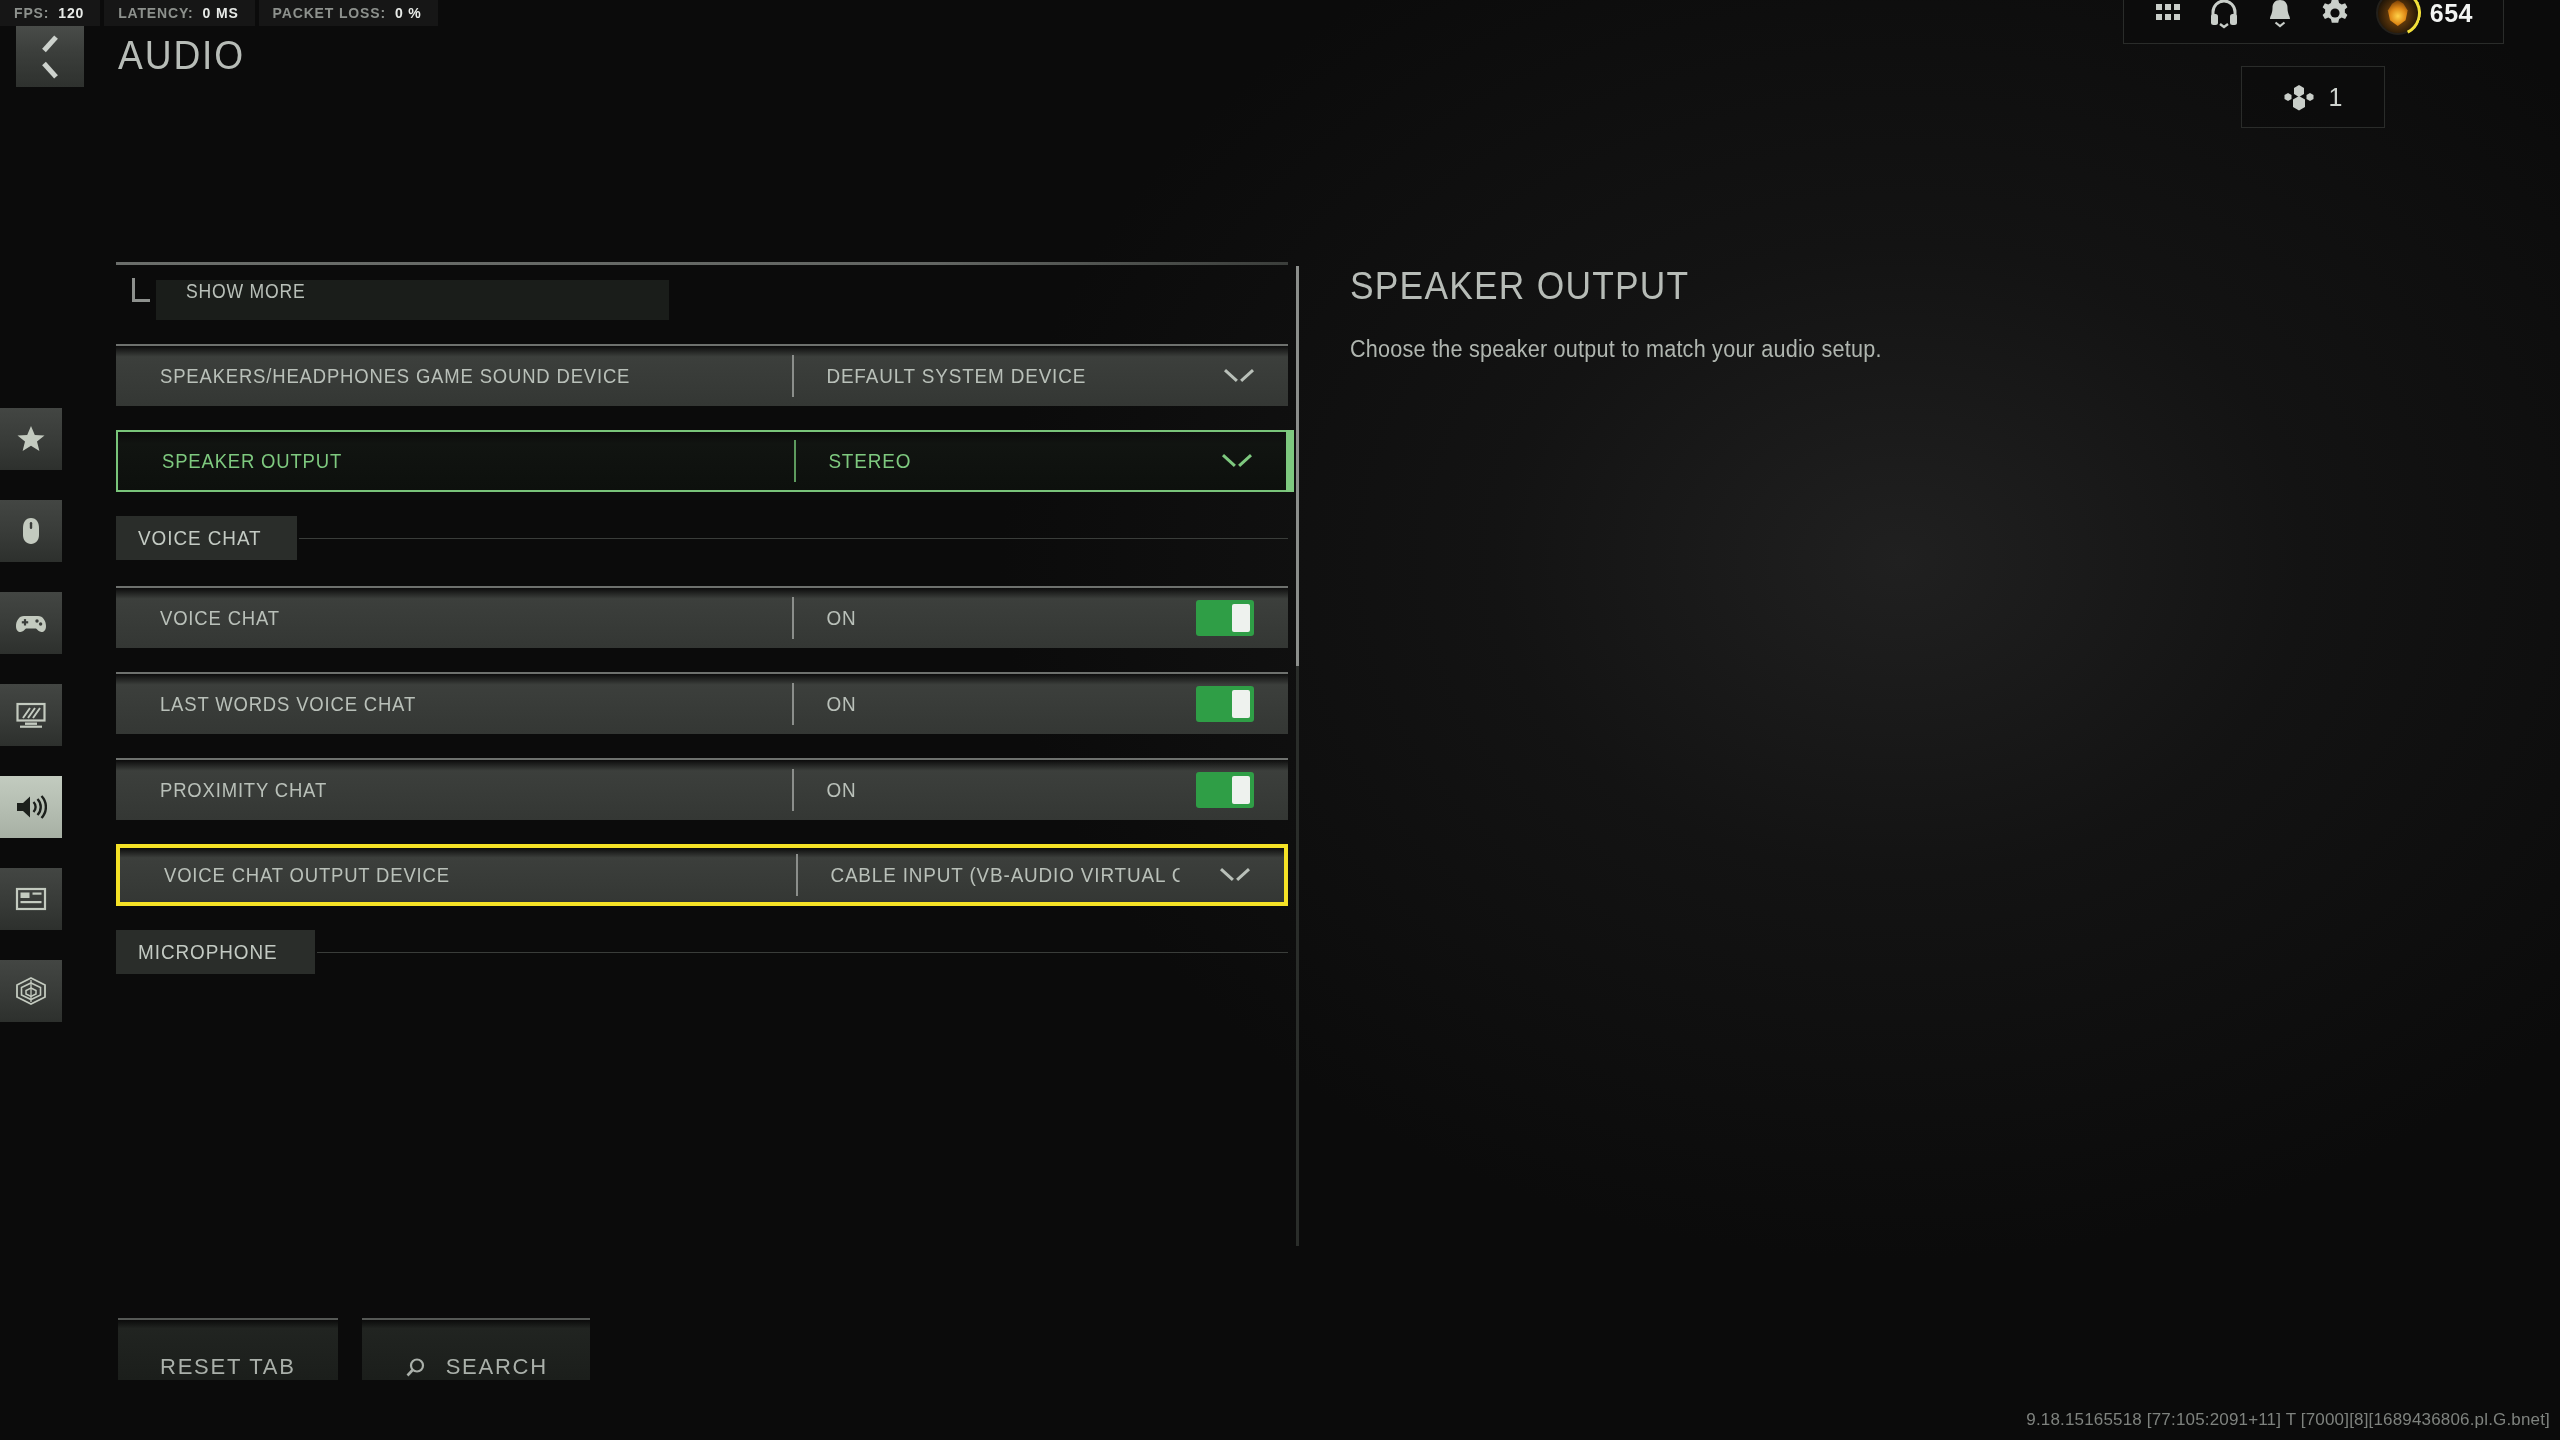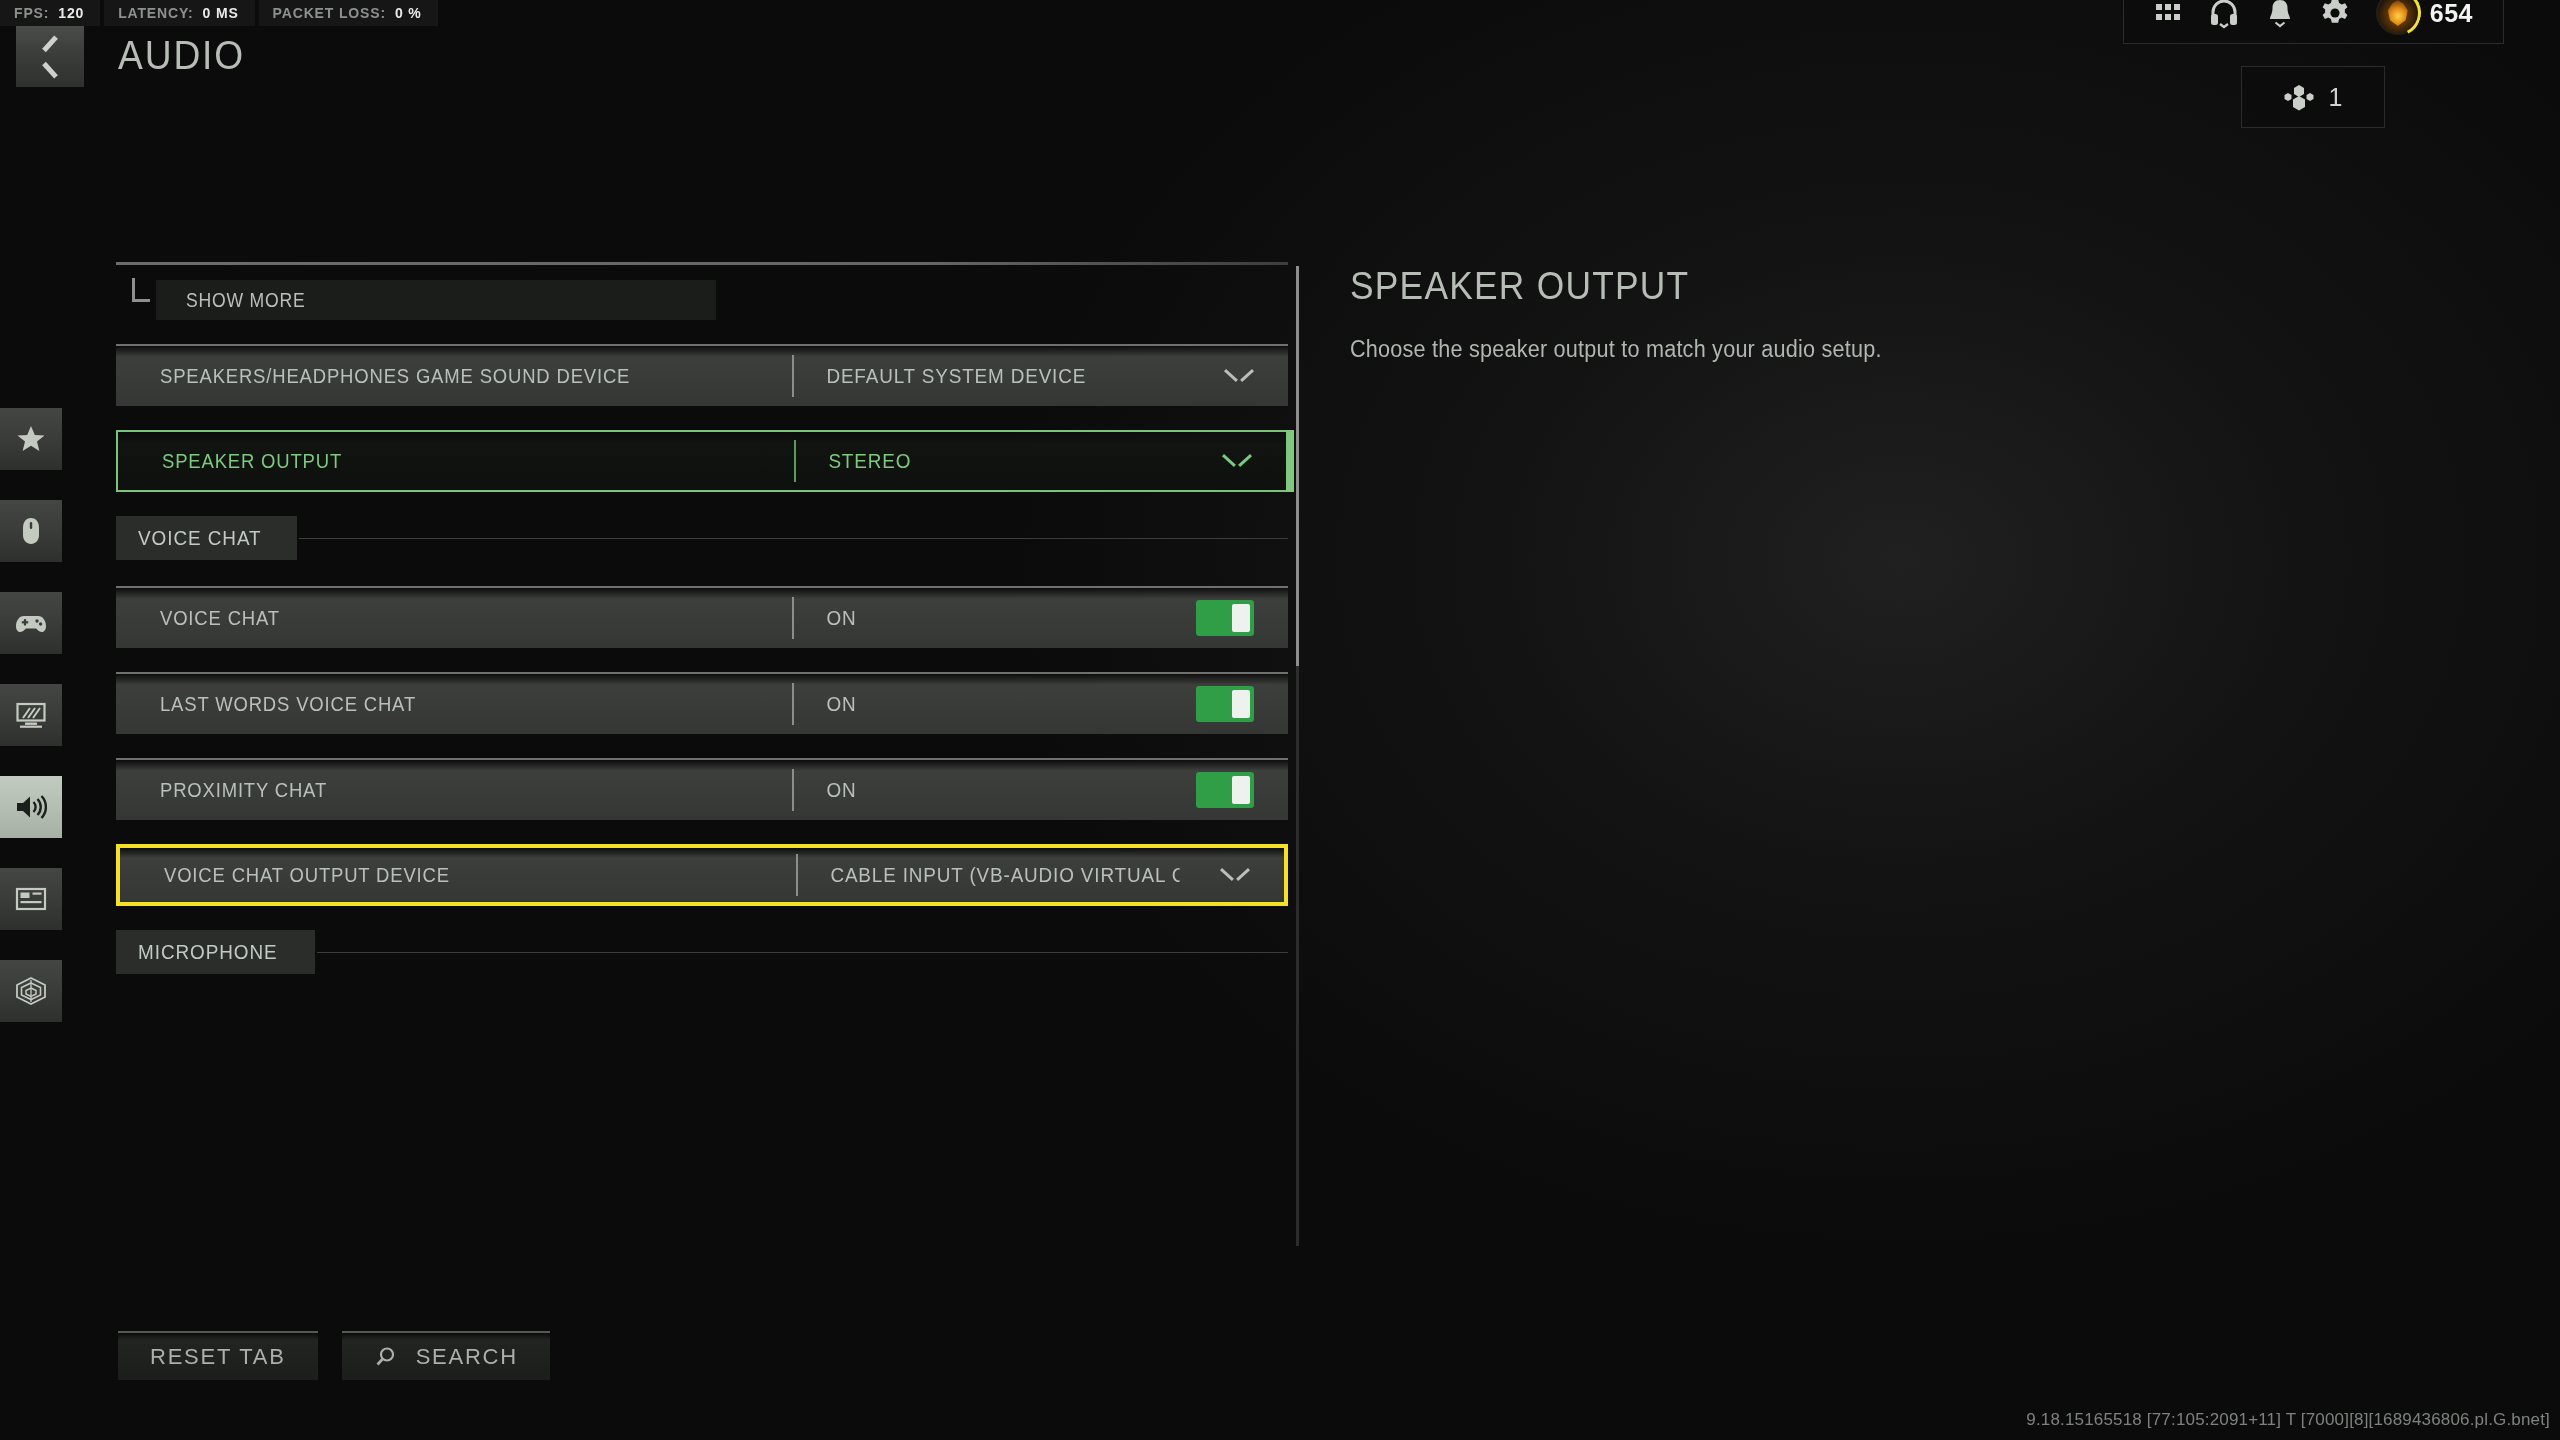--- a/index.html
+++ b/index.html
@@ -334,23 +334,23 @@
     padding-left: 40px;
   }
   .elbow {
     position: absolute;
     left: 16px; top: -2px;
     width: 18px; height: 24px;
     border-left: 3px solid #8d908d;
     border-bottom: 3px solid #8d908d;
   }
   .submore {
-    width: 560px; height: 40px;
+    width: 513px; height: 40px;
     background: #1a1d1a;
-    display: flex; align-items: center;
+    display: flex; 
     padding-left: 30px;
     cursor: pointer;
   }
   .submore span {
     font-size: 20px;
     letter-spacing: 0.045em;
     color: #b9c0b9;
     text-transform: uppercase;
     font-family: "Liberation Sans Narrow", "Liberation Sans", sans-serif;
     transform: scaleX(0.88);
@@ -423,26 +423,26 @@
     transform-origin: left center;
   }
 
   
   .bottom {
     position: absolute;
     left: 118px; bottom: 60px;
     display: flex; align-items: flex-start; gap: 24px;
   }
   .btn {
-    height: 49px;
+    height: 62px;
     background: linear-gradient(180deg, #26292600 0%, #212421 14%, #1b1e1b 100%);
     border-top: 2px solid #555855;
-    display: flex; align-items: center; justify-content: center;
+    display: flex; align-items: flex-end; justify-content: center;
     gap: 18px;
-    padding: 0 32px;
+    padding: 0 42px;
     cursor: pointer;
   }
   .btn-label {
     font-size: 22px;
     letter-spacing: 0.08em;
     color: #aab0aa;
     text-transform: uppercase;
   }
 
   .version {

